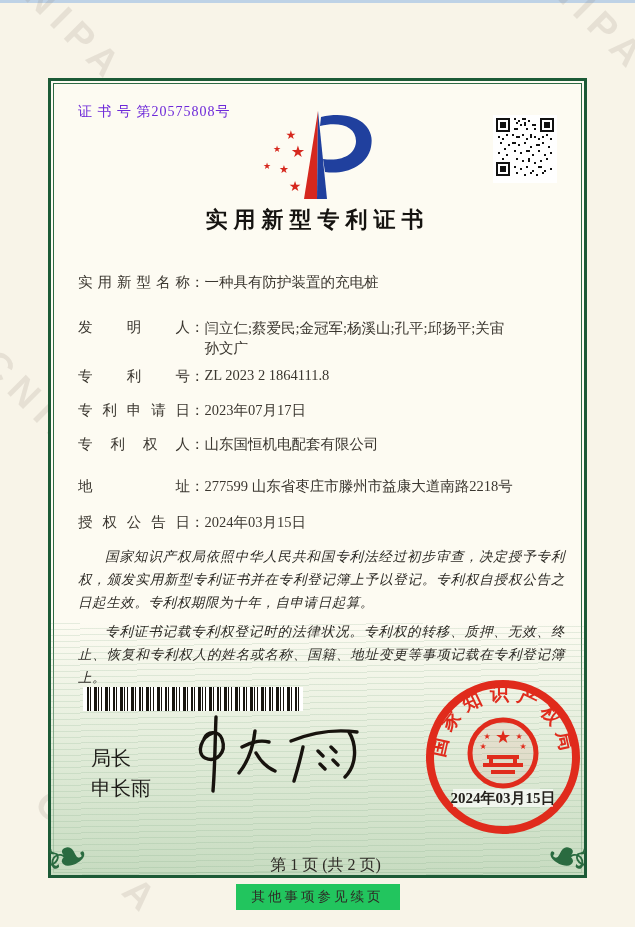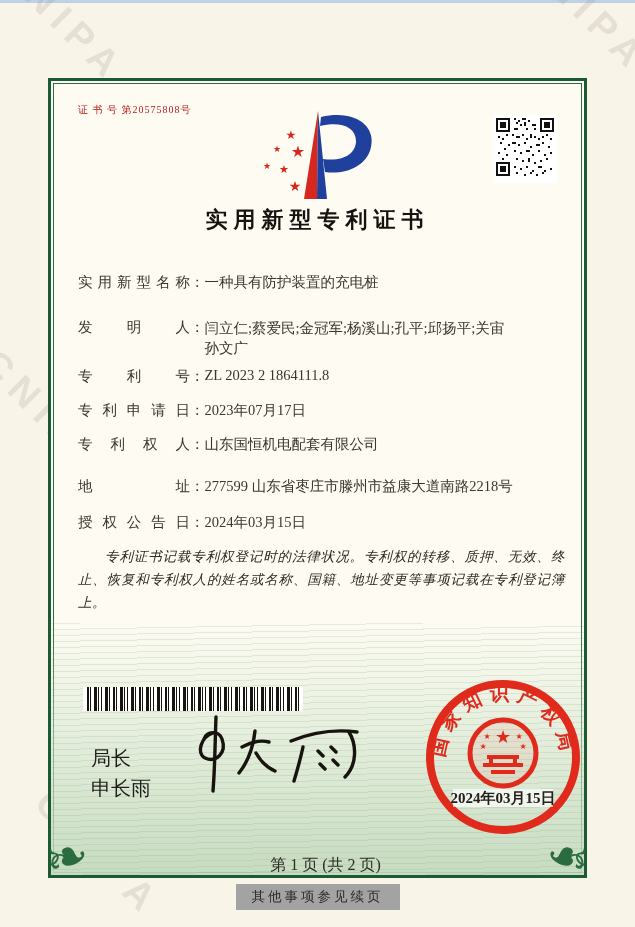--- a/index.html
+++ b/index.html
@@ -28,21 +28,21 @@
       repeating-linear-gradient(179deg, rgba(105,155,115,0.16) 0 1px, rgba(255,255,255,0) 1px 6px),
       linear-gradient(180deg, rgba(222,235,216,0) 0%, rgba(209,227,202,0.55) 45%, rgba(193,216,187,0.9) 100%);
   }
   .ornament{
     position:absolute;font-size:52px;color:#2a6b40;z-index:3;line-height:1;
     font-family:"DejaVu Sans",sans-serif;
   }
   .ornament.left{left:-6px;bottom:-8px;transform:rotate(-15deg);}
   .ornament.right{right:-6px;bottom:-8px;transform:scaleX(-1) rotate(-15deg);}
   
-  .cert-no{position:absolute;left:27px;top:22px;font-size:10px;color:#b91c1c;letter-spacing:1px;}
+  .cert-no{position:absolute;left:27px;top:22px;font-size:14px;color:#6d28d9;letter-spacing:1px;}
   .logo{position:absolute;left:203px;top:26px;}
   .qr{position:absolute;left:442px;top:34px;background:#fff;padding:3px;}
   .title{
     position:absolute;top:124px;left:0;width:100%;text-align:center;
     font-size:22px;font-weight:bold;color:#151310;letter-spacing:6px;
   }
   
   .fields{position:absolute;left:27px;top:0;width:492px;font-size:14.5px;color:#3a362f;}
   .frow{position:absolute;left:0;white-space:nowrap;}
   .flabel{display:inline-block;width:112px;text-align:justify;text-align-last:justify;vertical-align:top;}
@@ -84,21 +84,21 @@
   .seal{position:absolute;left:372px;top:596px;}
   .pagenum{
     position:absolute;left:8px;top:774px;width:100%;text-align:center;
     font-size:16px;color:#2e2b26;
   }
   
   .footer-note{
     position:absolute;left:0;top:884px;width:100%;text-align:center;z-index:2;
   }
   .footer-note span{
-    display:inline-block;background:#a3a3a3;padding:4px 16px;
+    display:inline-block;background:#22c55e;padding:4px 16px;
     font-size:13.5px;color:#2e2b26;letter-spacing:3px;
   }
   svg text{font-family:"DejaVu Sans",sans-serif;}
   .seal svg text{font-family:"Liberation Serif","DejaVu Serif",serif;}
 </style>
 </head>
 <body>
 
 <div class="top-edge"></div>
 
@@ -241,20 +241,21 @@
     <div class="frow row-address">
       <span class="flabel">地址</span><span class="fcolon">：</span><span class="fvalue">277599 山东省枣庄市滕州市益康大道南路2218号</span>
     </div>
 
     <div class="frow row-grant">
       <span class="flabel">授权公告日</span><span class="fcolon">：</span><span class="fvalue">2024年03月15日</span>
     </div>
   </div>
 
   <div class="legal">
+    <p>国家知识产权局依照中华人民共和国专利法经过初步审查，决定授予专利权，颁发实用新型专利证书并在专利登记簿上予以登记。专利权自授权公告之日起生效。专利权期限为十年，自申请日起算。</p>
     <p>专利证书记载专利权登记时的法律状况。专利权的转移、质押、无效、终止、恢复和专利权人的姓名或名称、国籍、地址变更等事项记载在专利登记簿上。</p>
   </div>
 
   <div class="barcode"></div>
 
   <div class="signer">
     <div>局长</div>
     <div>申长雨</div>
   </div>
 

